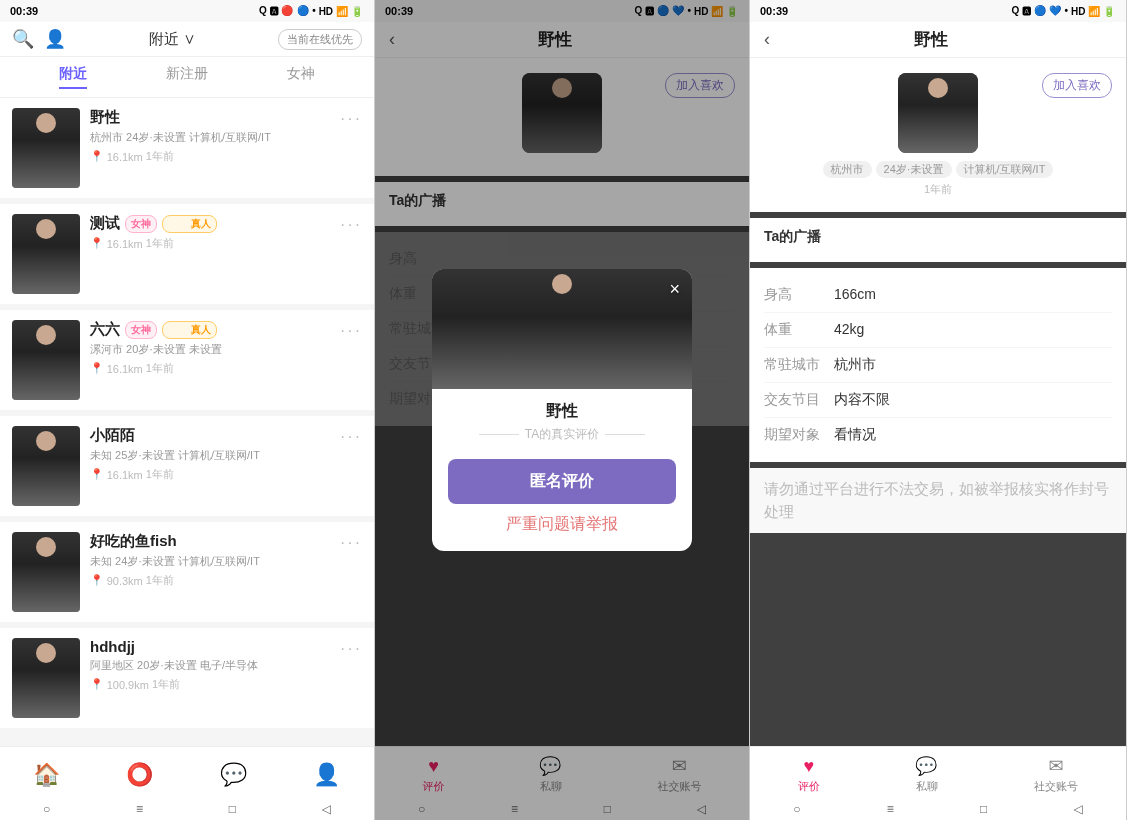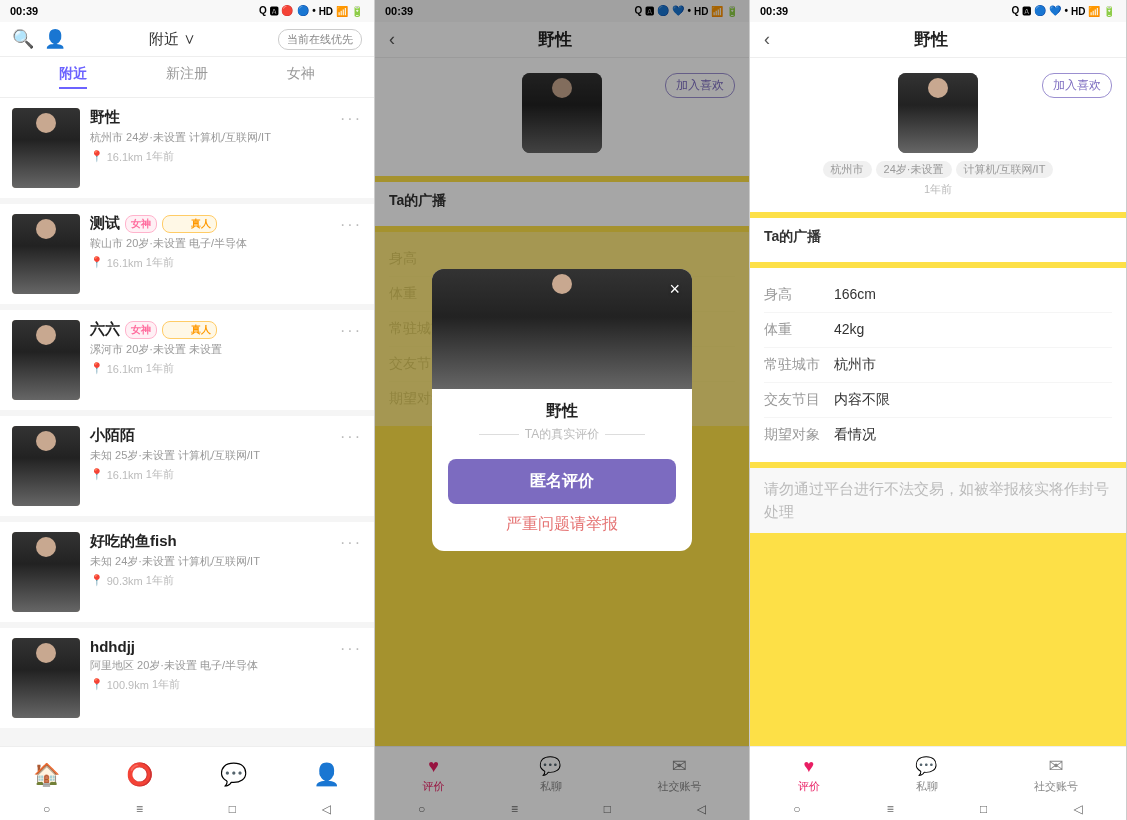--- a/index.html
+++ b/index.html
@@ -10,21 +10,21 @@
       font-family: -apple-system, 'PingFang SC', 'Microsoft YaHei', sans-serif;
       display: flex;
       flex-direction: row;
       overflow: hidden;
     }
 
     
     .phone {
       width: 375px;
       height: 820px;
-      background: #fde047;
+      background: #404040;
       display: flex;
       flex-direction: column;
       overflow: hidden;
       position: relative;
       border-right: 1px solid #ccc;
     }
 
     
     .status-bar {
       display: flex;
@@ -379,21 +379,20 @@
     <div class="list-item">
       <div class="list-avatar">
         <div class="avatar-figure"></div>
       </div>
       <div class="list-info">
         <div class="list-name">
           <span>测试</span>
           <span class="tag tag-female">女神</span>
           <span class="tag tag-real">真人</span>
         </div>
-        <div class="list-meta">鞍山市  20岁·未设置  电子/半导体</div>
         <div class="list-location">
           <span>📍</span>
           <span>16.1km</span>
           <span>1年前</span>
         </div>
       </div>
       <div class="more-dots">···</div>
     </div>
 
     <div class="list-item">

